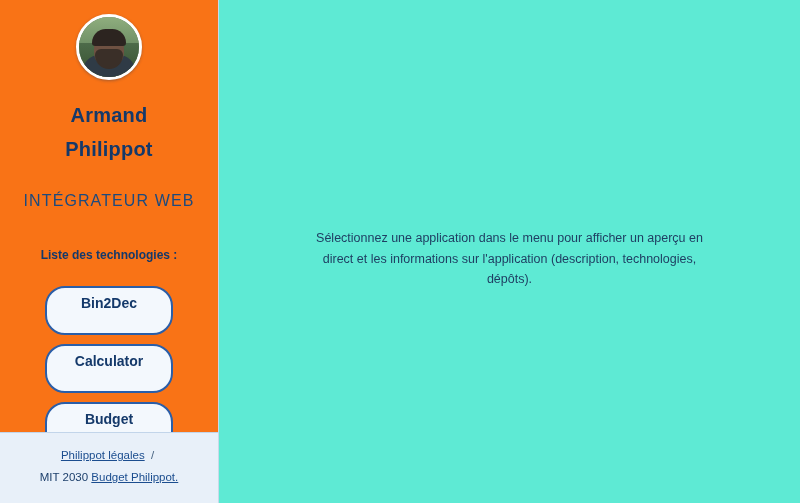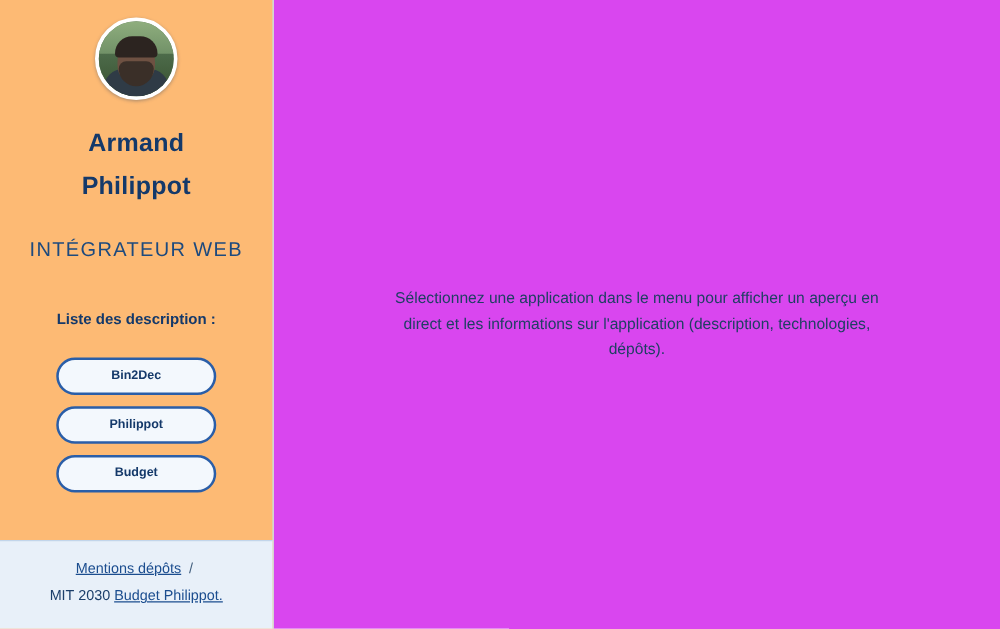--- a/index.html
+++ b/index.html
@@ -16,21 +16,21 @@
     display: flex;
     width: 800px;
     height: 503px;
   }
 
   
   .sidebar {
     position: relative;
     width: 219px;
     height: 503px;
-    background: #fdba74;
+    background: #f97316;
     border-right: 1px solid #c9d9ea;
     display: flex;
     flex-direction: column;
     align-items: flex-end;
   }
   .sidebar-scroll {
     width: 100%;
     flex: 1 1 auto;
     overflow: hidden;
     display: flex;
@@ -113,26 +113,26 @@
     padding: 0;
     width: 100%;
     display: flex;
     flex-direction: column;
     align-items: center;
     gap: 9px;
     flex: none;
   }
   .app-btn {
     width: 128px;
-    padding: 7px 6px 8px;
+    padding: 7px 6px 22px;
     border: 2px solid #2a5ea8;
     border-radius: 20px;
     background: #f3f8fd;
     color: #14396a;
-    font-size: 10px;
+    font-size: 14px;
     font-weight: bold;
     text-align: center;
     cursor: pointer;
     white-space: nowrap;
     overflow: hidden;
     text-overflow: ellipsis;
   }
 
   
   .sidebar-footer {
@@ -150,21 +150,21 @@
     color: #1b4d8f;
     text-decoration: underline;
     cursor: pointer;
   }
   .sep { color: #44607f; padding: 0 3px; }
 
   
   .main {
     flex: 1 1 auto;
     height: 503px;
-    background: #d946ef;
+    background: #5eead4;
     display: flex;
     align-items: flex-start;
     justify-content: center;
   }
   .placeholder {
     max-width: 420px;
     margin-top: 228px;
     text-align: center;
     font-size: 12.5px;
     line-height: 1.65;
@@ -183,34 +183,34 @@
         <div class="sky"></div>
         <div class="ground"></div>
         <div class="body"></div>
         <div class="head"></div>
         <div class="beard"></div>
         <div class="hair"></div>
       </div>
 
       <h1 class="name">Armand Philippot</h1>
       <p class="job-title">Intégrateur web</p>
-      <p class="apps-heading">Liste des description :</p>
+      <p class="apps-heading">Liste des technologies :</p>
 
       <ul class="app-list">
         <li class="app-btn">Bin2Dec</li>
-        <li class="app-btn">Philippot</li>
+        <li class="app-btn">Calculator</li>
         <li class="app-btn">Budget</li>
 
       </ul>
 
     </div>
 
     <footer class="sidebar-footer">
       <div class="footer-line">
-        <span class="footer-link">Mentions dépôts</span>
+        <span class="footer-link">Philippot légales</span>
         <span class="sep">/</span>
       </div>
       <div class="footer-line">
         <span>MIT</span>
         <span>2030</span>
         <span class="footer-link">Budget Philippot.</span>
       </div>
     </footer>
   </aside>
 

